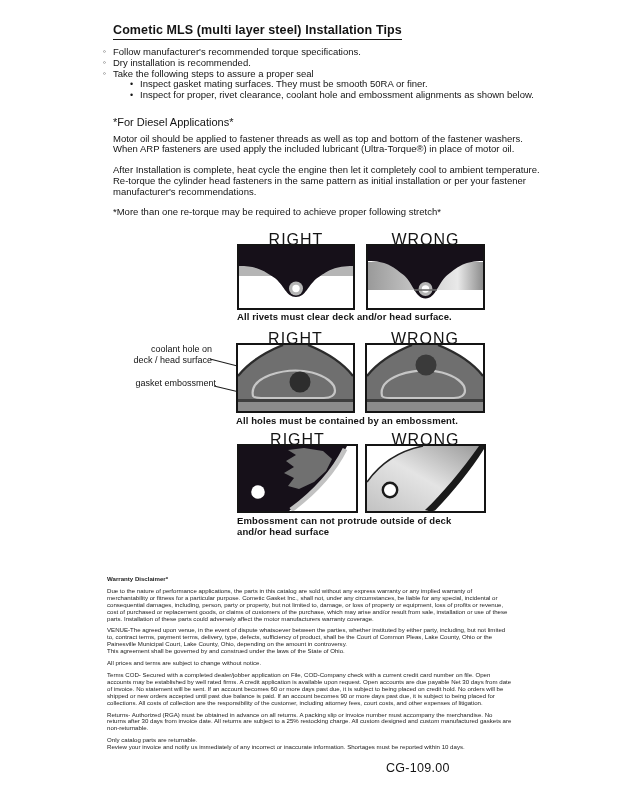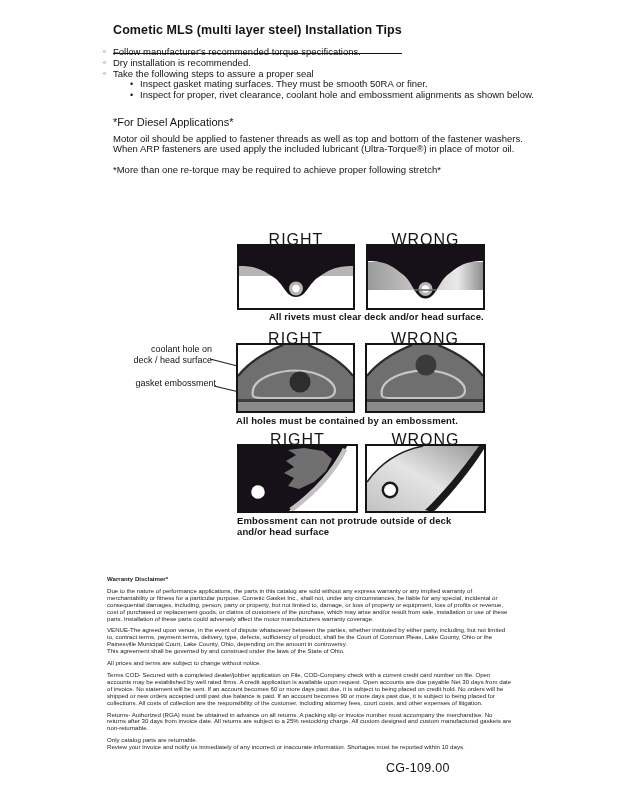--- a/index.html
+++ b/index.html
@@ -7,21 +7,21 @@
     width:618px; height:800px; background:#ffffff; position:relative;
     font-family:"Liberation Sans", sans-serif; color:#141414;
     -webkit-font-smoothing:antialiased;
   }
   .abs { position:absolute; }
   .preline { white-space:pre-line; }
 
   
   .doc-title {
     left:113px; top:23px; font-size:12.5px; font-weight:bold;
-    border-bottom:1.5px solid #141414; padding-bottom:16px; letter-spacing:.1px;
+    border-bottom:1.5px solid #141414; padding-bottom:2px; letter-spacing:.1px;
   }
 
   
   .tips { left:103px; top:47px; width:500px; font-size:9.5px; line-height:10.8px; }
   .bullet-row { display:flex; }
   .bullet-row .marker { width:10px; flex:0 0 10px; font-size:8px; line-height:10.8px; }
   .bullet-row.sub { margin-left:27px; }
   .bullet-row.sub .marker { font-size:9px; }
 
   
@@ -34,21 +34,21 @@
   .dbox { border:2px solid #141414; box-sizing:border-box; background:#fff; overflow:hidden; }
   .dbox svg { display:block; width:100%; height:100%; }
   .caption { font-size:9.5px; font-weight:bold; letter-spacing:.1px; line-height:10.8px; }
   .side-label { font-size:9px; line-height:10.5px; text-align:right; }
 
   
   .rw-r1a { left:237px; top:231px; width:118px; }
   .rw-r1b { left:366px; top:231px; width:119px; }
   .box-r1a { left:237px; top:244px; width:118px; height:66px; }
   .box-r1b { left:366px; top:244px; width:119px; height:66px; }
-  .cap-r1  { left:237px; top:312px; width:260px;margin-left:32px; }
+  .cap-r1  { left:237px; top:312px; width:260px; }
   
   .rw-r2a { left:236px; top:330px; width:119px; }
   .rw-r2b { left:365px; top:330px; width:120px; }
   .box-r2a { left:236px; top:343px; width:119px; height:70px; }
   .box-r2b { left:365px; top:343px; width:120px; height:70px; }
   .cap-r2  { left:236px; top:416px; width:249px; }
   .lbl-coolant { left:118px; top:344px; width:94px; }
   .lbl-emboss  { left:116px; top:378px; width:100px; }
   .leader-svg  { left:110px; top:335px; width:270px; height:90px; pointer-events:none; }
   
@@ -89,20 +89,21 @@
   </div>
   <div class="bullet-row sub">
     <span class="marker">•</span>
     <span>Inspect for proper, rivet clearance, coolant hole and embossment alignments as shown below.</span>
   </div>
 </div>
 
 <div class="abs diesel">
   <h2>*For Diesel Applications*</h2>
   <p>Motor oil should be applied to fastener threads as well as top and bottom of the fastener washers. When ARP fasteners are used apply the included lubricant (Ultra-Torque®) in place of motor oil.</p>
+  <p>After Installation is complete, heat cycle the engine then let it completely cool to ambient temperature. Re-torque the cylinder head fasteners in the same pattern as initial installation or per your fastener manufacturer's recommendations.</p>
   <p>*More than one re-torque may be required to achieve proper following stretch*</p>
 </div>
 
 <div class="abs rw-label rw-r1a">RIGHT</div>
 <div class="abs rw-label rw-r1b">WRONG</div>
 
 <div class="abs dbox box-r1a">
   <svg viewBox="0 0 114 62" preserveAspectRatio="none">
     <rect width="114" height="62" fill="#ffffff"></rect>
     <rect x="0" y="20" width="114" height="10" fill="#b5b5b5"></rect>

